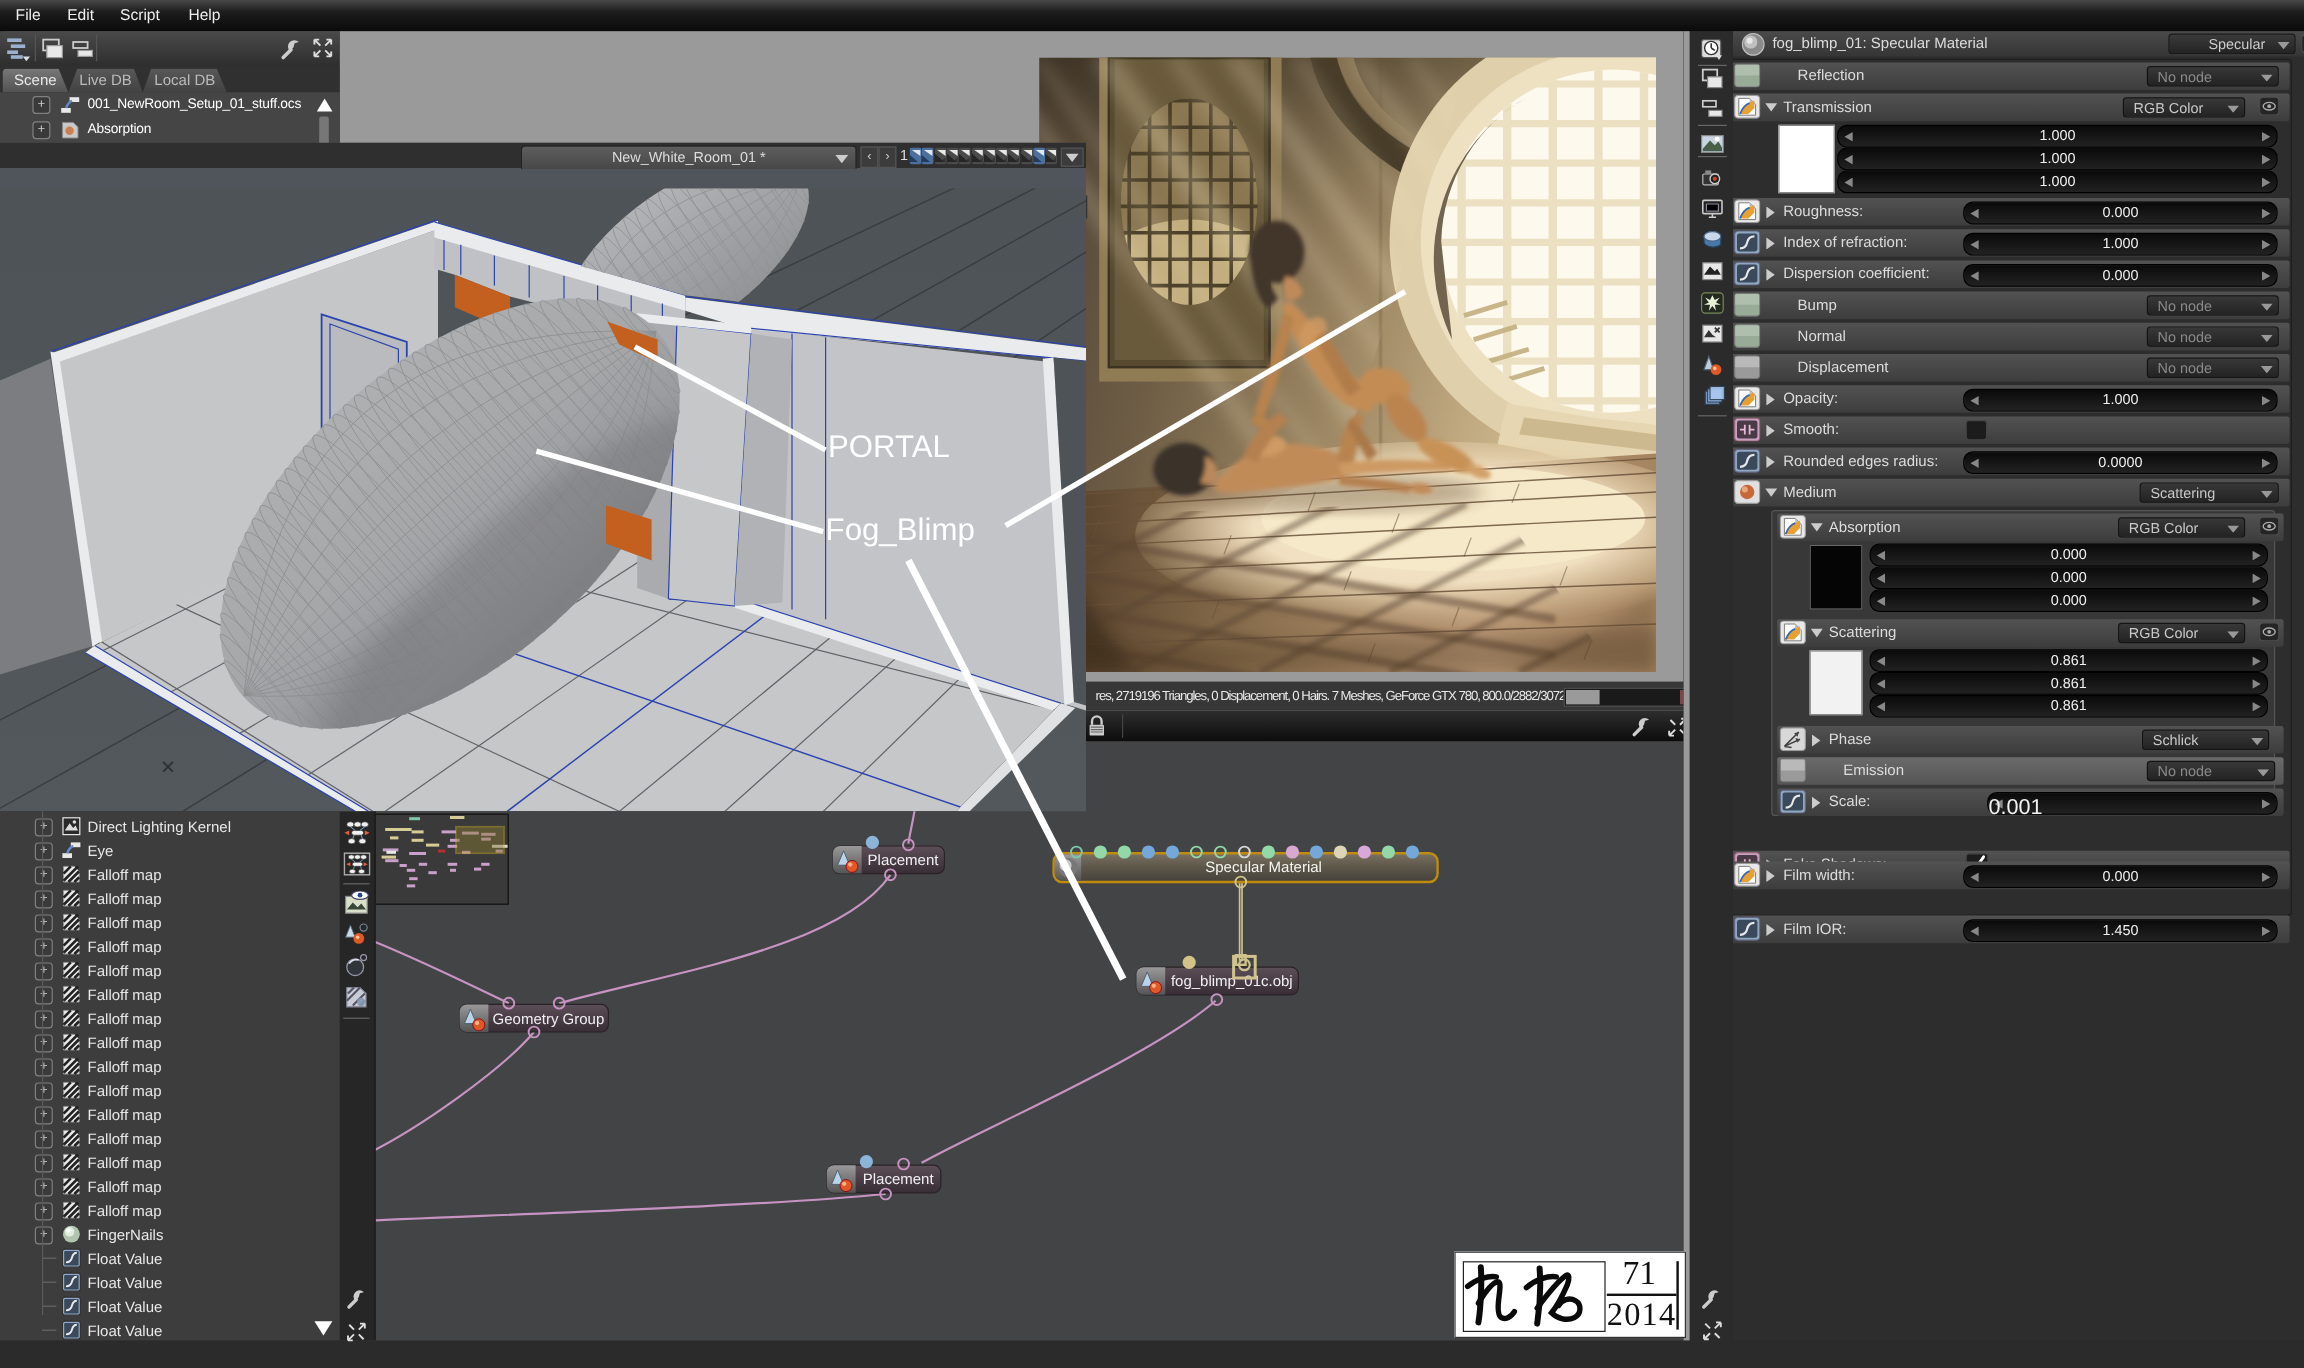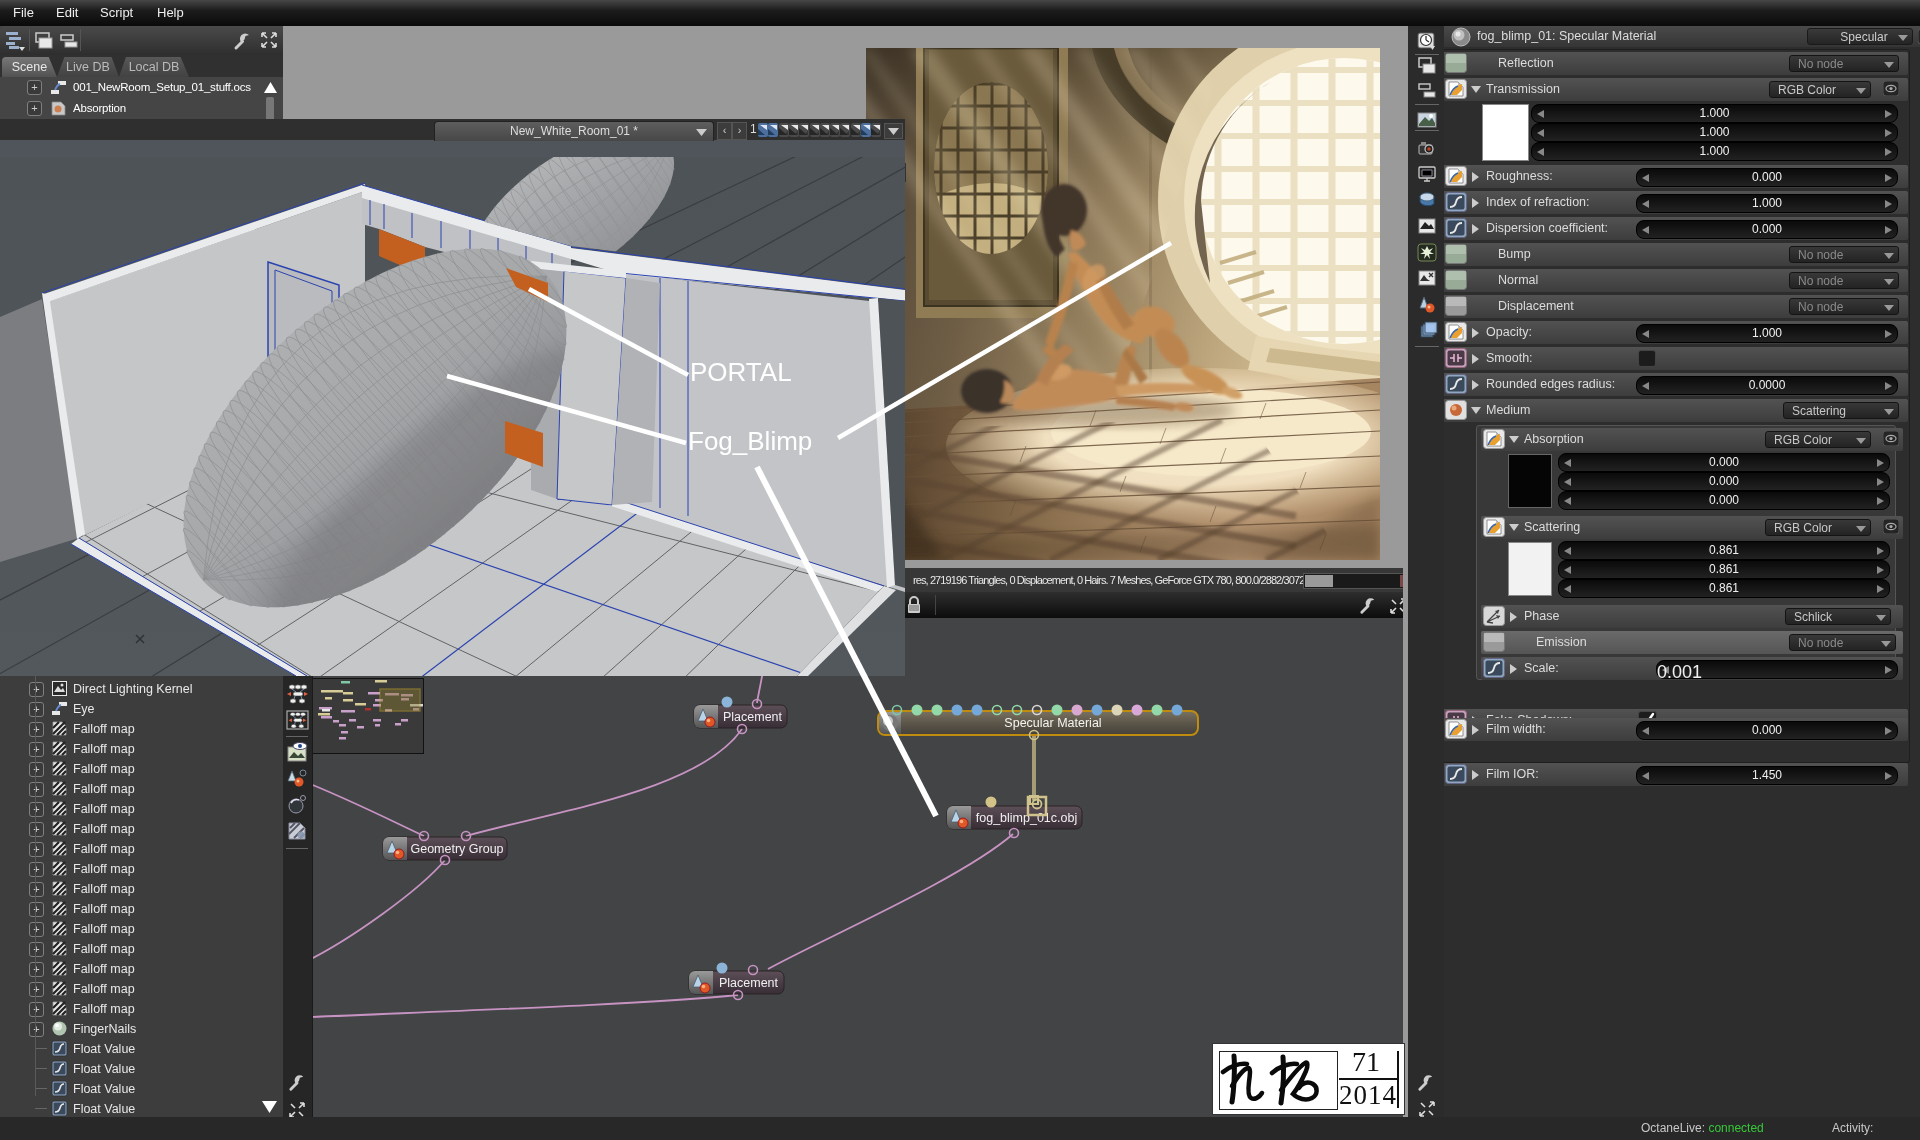--- a/index.html
+++ b/index.html
@@ -1529,24 +1529,20 @@
           <path d="M4 18 L10.5 11.5" stroke="#ccc" stroke-width="3" stroke-linecap="round"></path>
           <path d="M9.5 12.5 A5 5 0 1 1 17 5 L13.5 6 L12.5 9.5 Z" fill="#ccc"></path>
         </svg>
         <svg style="position:absolute;left:9px;top:1073px;" width="20" height="20" viewBox="0 0 20 20">
           <g stroke="#ddd" stroke-width="1.6" fill="none">
             <path d="M12 8 L17 3 M17 3 L17 7 M17 3 L13 3 M8 12 L3 17 M3 17 L3 13 M3 17 L7 17 M12 12 L16 16 M8 8 L4 4"></path>
           </g>
         </svg>
       </div>
     </div>
-  <div id="statusbar" class="abs">
-    <span style="position:absolute;left:1641px;top:4px;font-size:12px;color:#c8c8c8;">OctaneLive: <span style="color:#35c838;">connected</span></span>
-    <span style="position:absolute;left:1832px;top:4px;font-size:12px;color:#c8c8c8;">Activity:</span>
-  </div>
   <div id="watermark" class="abs">
       <div style="position:absolute;left:0;top:0;width:193px;height:72px;background:#fff;border:1px solid #333;box-sizing:border-box;"></div>
       <div style="position:absolute;left:7px;top:8px;width:117px;height:57px;border:1px solid #222;"></div>
       <svg style="position:absolute;left:8px;top:9px;" width="115" height="55" viewBox="0 0 115 55">
         <g stroke="#0a0a0a" fill="none" stroke-linecap="round">
           <path d="M14 4 C15 16 14 38 12 50" stroke-width="5"></path>
           <path d="M3 20 C10 14 20 11 27 12" stroke-width="4.5"></path>
           <path d="M12 34 C18 24 24 17 28 16 C31 16 30 22 29 30 C28 38 28 44 31 46 C34 48 39 46 42 41" stroke-width="4.5"></path>
         </g>
         <g stroke="#0a0a0a" fill="none" stroke-linecap="round">

